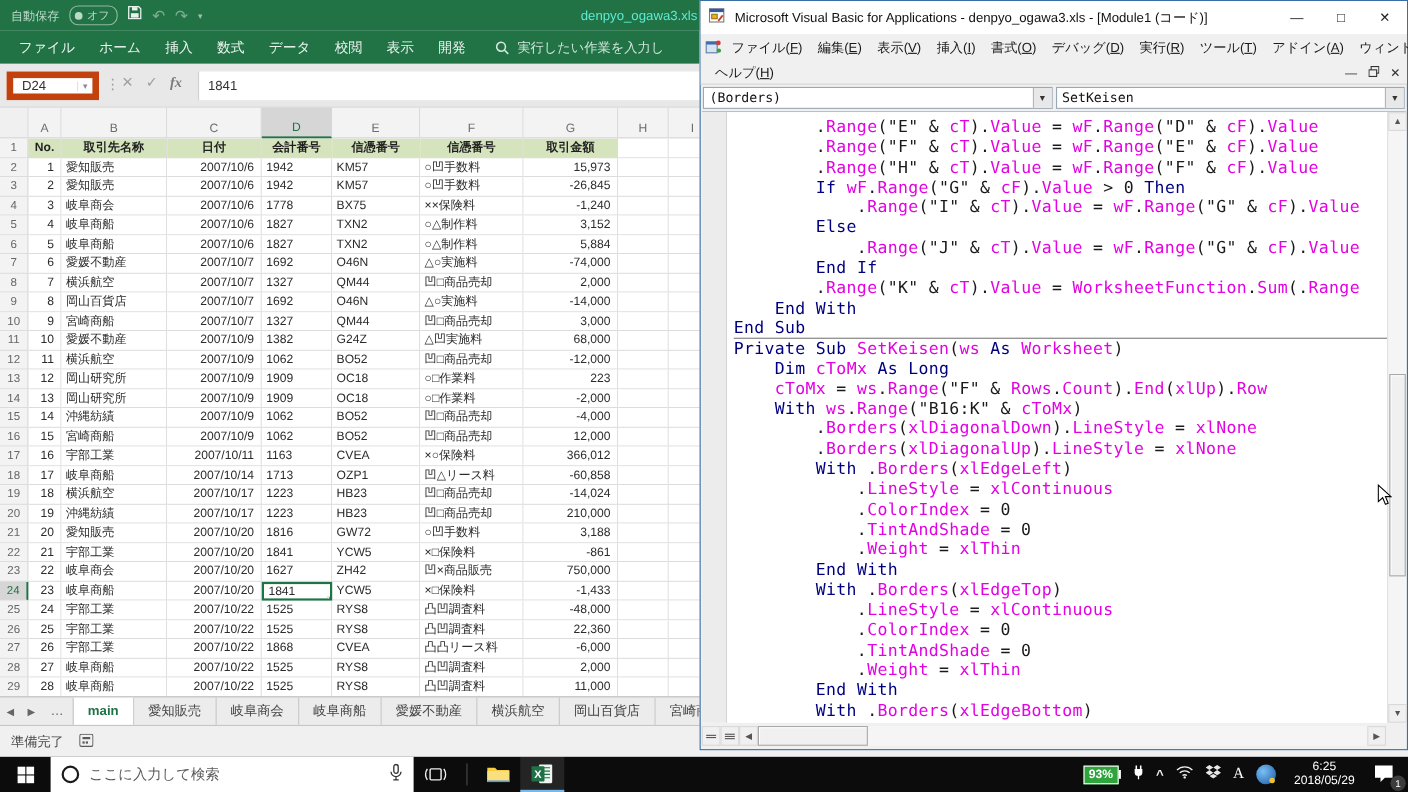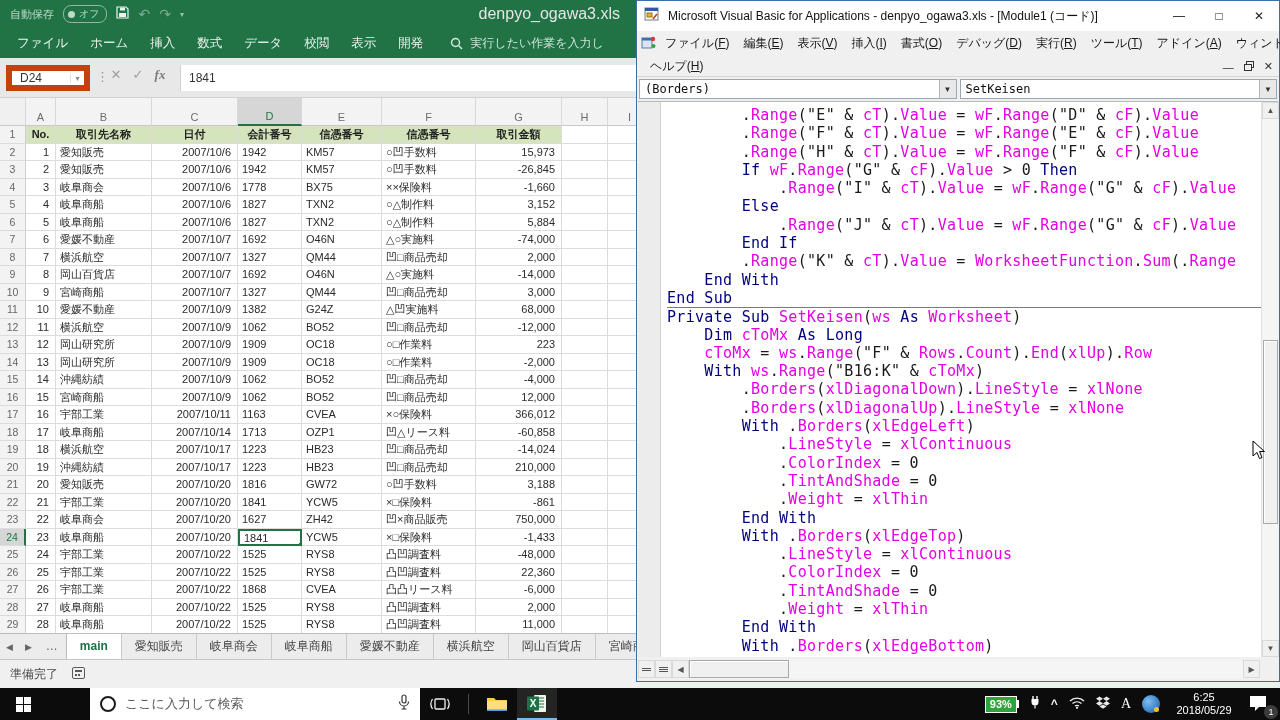--- a/index.html
+++ b/index.html
@@ -11,22 +11,22 @@
   #excel { position:absolute; left:0; top:0; width:1280px; height:688px; background:#fff; }
   .xl-titlebar { position:absolute; left:0; top:0; width:100%; height:28px; background:#217346; }
   .qat { position:absolute; left:10px; top:0; height:28px; display:flex; align-items:center; gap:9px; color:#cfe3d8; }
   .autosave-label { font-size:11px; color:#bcd9ca; }
   .autosave-toggle { display:flex; align-items:center; gap:4px; border:1px solid #8fb8a3; border-radius:8px;
                      padding:1px 7px 1px 4px; font-size:10px; color:#bcd9ca; }
   .autosave-dot { width:7px; height:7px; border-radius:50%; background:#bcd9ca; display:inline-block; }
   .qat-glyph { font-size:14px; color:#e9f3ee; opacity:.85; }
   .qat-glyph.dim { opacity:.45; }
   .qat-caret { font-size:8px; opacity:.6; }
-  .xl-title { position:absolute; right:660px; top:0; height:28px; line-height:28px; font-size:16px;
-              color:#e5e5e5; white-space:nowrap; }
+  .xl-title { position:absolute; right:646px; top:0; height:28px; line-height:28px; font-size:12px;
+              color:#5eead4; white-space:nowrap; }
   .xl-ribbontabs { position:absolute; left:0; top:28px; width:636px; height:30px; background:#217346;
                    display:flex; align-items:center; padding-left:6px; overflow:hidden; }
   .ribbon-tab { padding:0 11px; line-height:30px; font-size:12.5px; color:#ebf4ef; white-space:nowrap; }
   .ribbon-search { display:flex; align-items:center; gap:7px; margin-left:16px; color:#cfe5da; font-size:12px; white-space:nowrap; }
   .xl-formularow { position:absolute; left:0; top:58px; width:100%; height:40px; background:#e8e8e8; border-bottom:1px solid #d2d2d2; }
   .namebox { position:absolute; left:6px; top:7px; width:84px; height:26px; background:#fff; border:6px solid #c2410c;
              font-size:12px; color:#333; display:flex; align-items:center;gap:28px; }
   .namebox .nb-val { flex:1; padding-left:8px; }
   .nb-arrow { width:16px; text-align:center; color:#8a8a8a; font-size:8px; border-left:1px solid #e2e2e2; }
   .fml-dots { position:absolute; left:96px; top:11px; color:#9a9a9a; font-size:13px; }
@@ -106,21 +106,21 @@
   .hs-thumb { width:100px; background:#f0f0f0; border:1px solid #a9a9a9; box-shadow:inset 1px 1px 0 #fff; }
   .hs-track { flex:1; }
   .vb-corner { position:absolute; right:1px; bottom:3px; width:17px; height:18px; background:#f0f0f0; }
 
   
   #taskbar { position:absolute; left:0; top:688px; width:1280px; height:32px; background:#0c0c0c; z-index:8;
              display:flex; align-items:center; }
   .tb-start { width:46px; height:32px; display:flex; align-items:center; justify-content:center; }
   .win-logo { width:15px; height:15px; display:grid; grid-template-columns:7px 7px; grid-template-rows:7px 7px; gap:1px; }
   .win-logo span { background:#fdfdfd; }
-  .tb-search { width:330px; height:32px; background:#fff; display:flex; align-items:center; gap:9px; padding:0 10px;margin-left:44px; }
+  .tb-search { width:330px; height:32px; background:#fff; display:flex; align-items:center; gap:9px; padding:0 10px; }
   .cortana-ring { width:16px; height:16px; border:2.5px solid #1a1a1a; border-radius:50%; }
   .tb-search-text { flex:1; font-size:13px; color:#5a5a5a; white-space:nowrap; overflow:hidden; }
   .tb-icon { width:40px; height:32px; display:flex; align-items:center; justify-content:center; }
   .tb-icon.active { background:rgba(255,255,255,.10); border-bottom:2px solid #76b9ed; }
   .tb-sep { width:1px; height:20px; background:#4a4a4a; margin:0 8px; }
   .tb-tray { margin-left:auto; display:flex; align-items:center; gap:11px; padding-right:8px; color:#fff; }
   .battery { display:flex; align-items:center; }
   .battery-body { border:1px solid #fff; background:#2fa33c; color:#fff; font-size:11px; font-weight:bold;
                   padding:0 4px; height:17px; line-height:15px; }
   .battery-tip { width:2px; height:8px; background:#fff; }
@@ -244,21 +244,21 @@
           <div class="gc" style="width: 44px;"></div>
         </div>
         <div class="grow">
           <div class="gc gut" style="width: 26px;">4</div>
           <div class="gc r" style="width: 30px;">3</div>
           <div class="gc" style="width: 96px;">岐阜商会</div>
           <div class="gc r" style="width: 86px;">2007/10/6</div>
           <div class="gc" style="width: 64px;">1778</div>
           <div class="gc" style="width: 80px;">BX75</div>
           <div class="gc" style="width: 94px;">××保険料</div>
-          <div class="gc r" style="width: 86px;">-1,660</div>
+          <div class="gc r" style="width: 86px;">-1,240</div>
           <div class="gc" style="width: 46px;"></div>
           <div class="gc" style="width: 44px;"></div>
         </div>
         <div class="grow">
           <div class="gc gut" style="width: 26px;">5</div>
           <div class="gc r" style="width: 30px;">4</div>
           <div class="gc" style="width: 96px;">岐阜商船</div>
           <div class="gc r" style="width: 86px;">2007/10/6</div>
           <div class="gc" style="width: 64px;">1827</div>
           <div class="gc" style="width: 80px;">TXN2</div>

